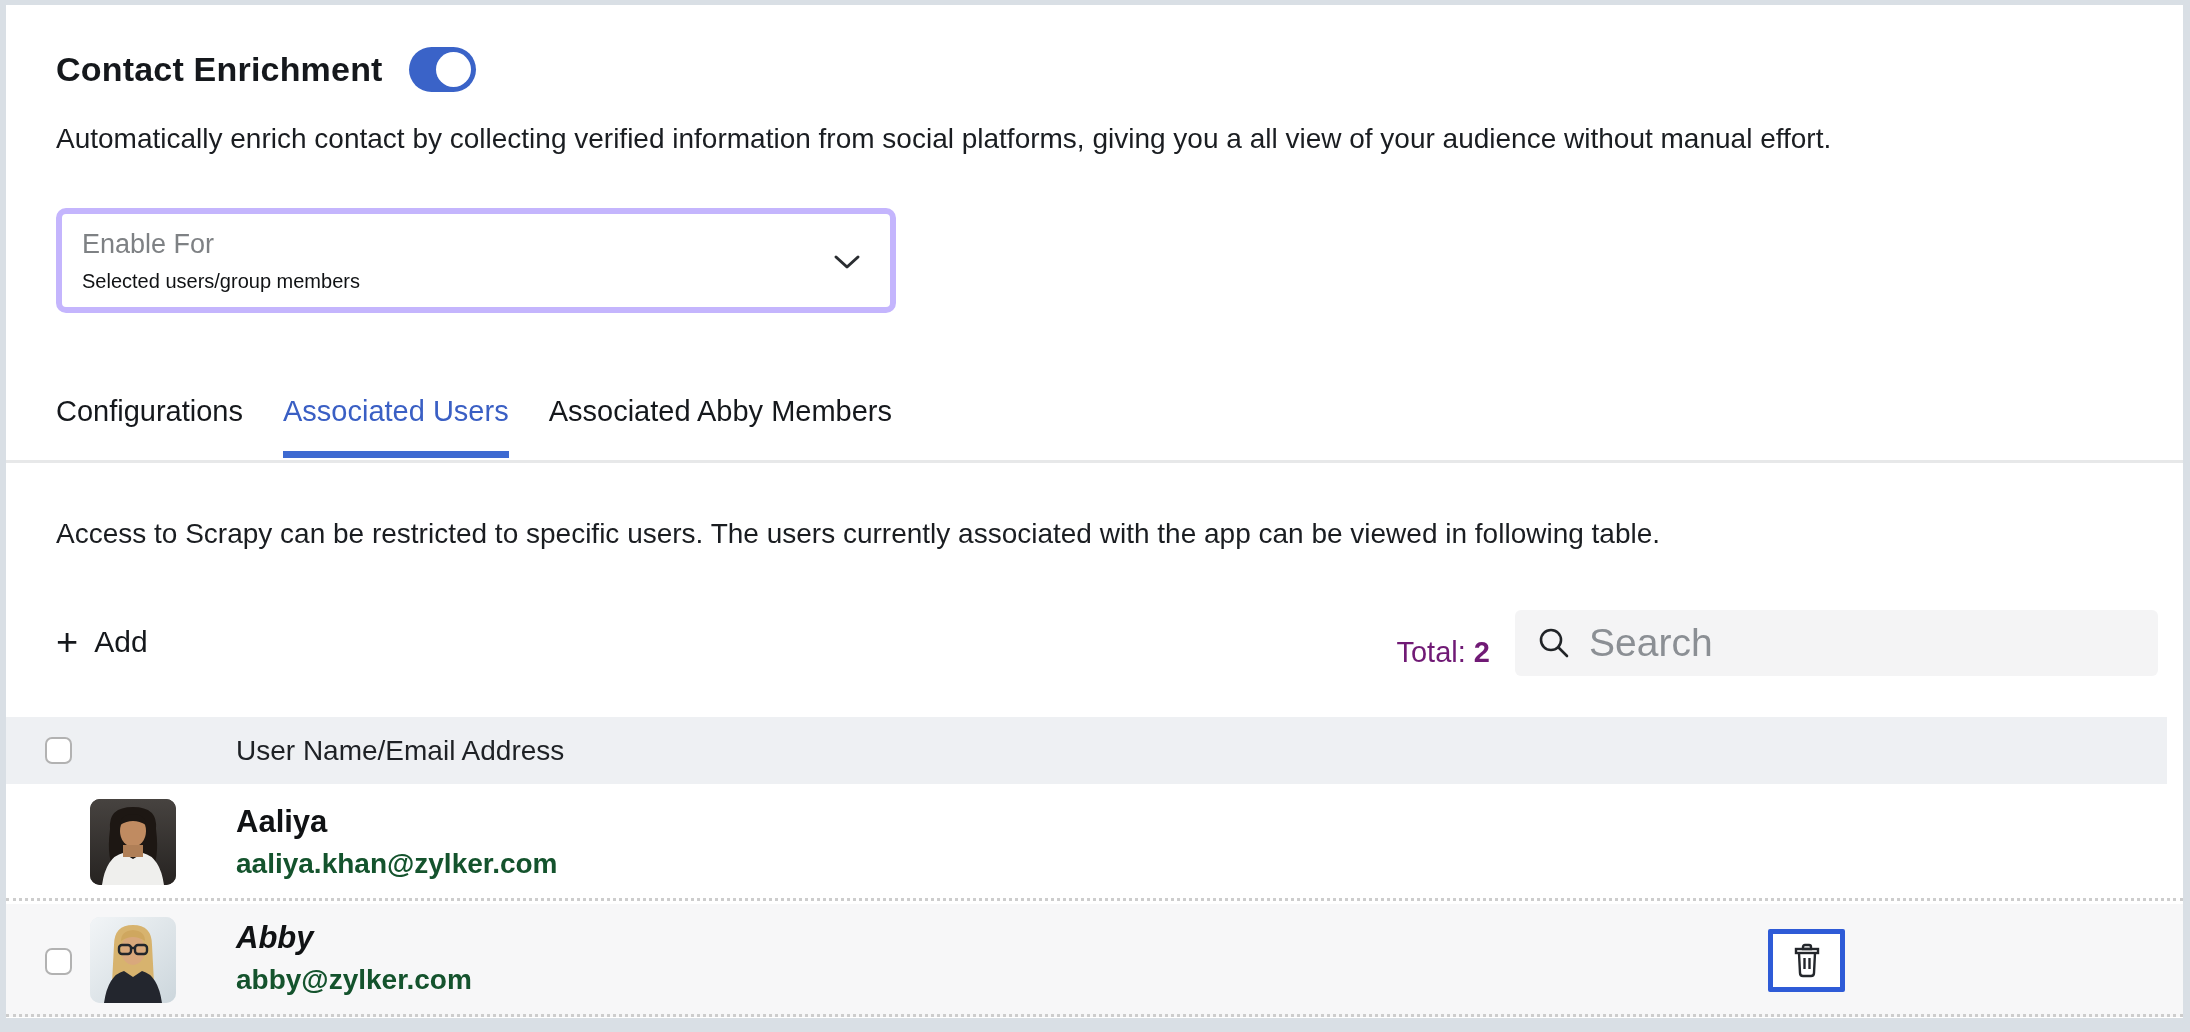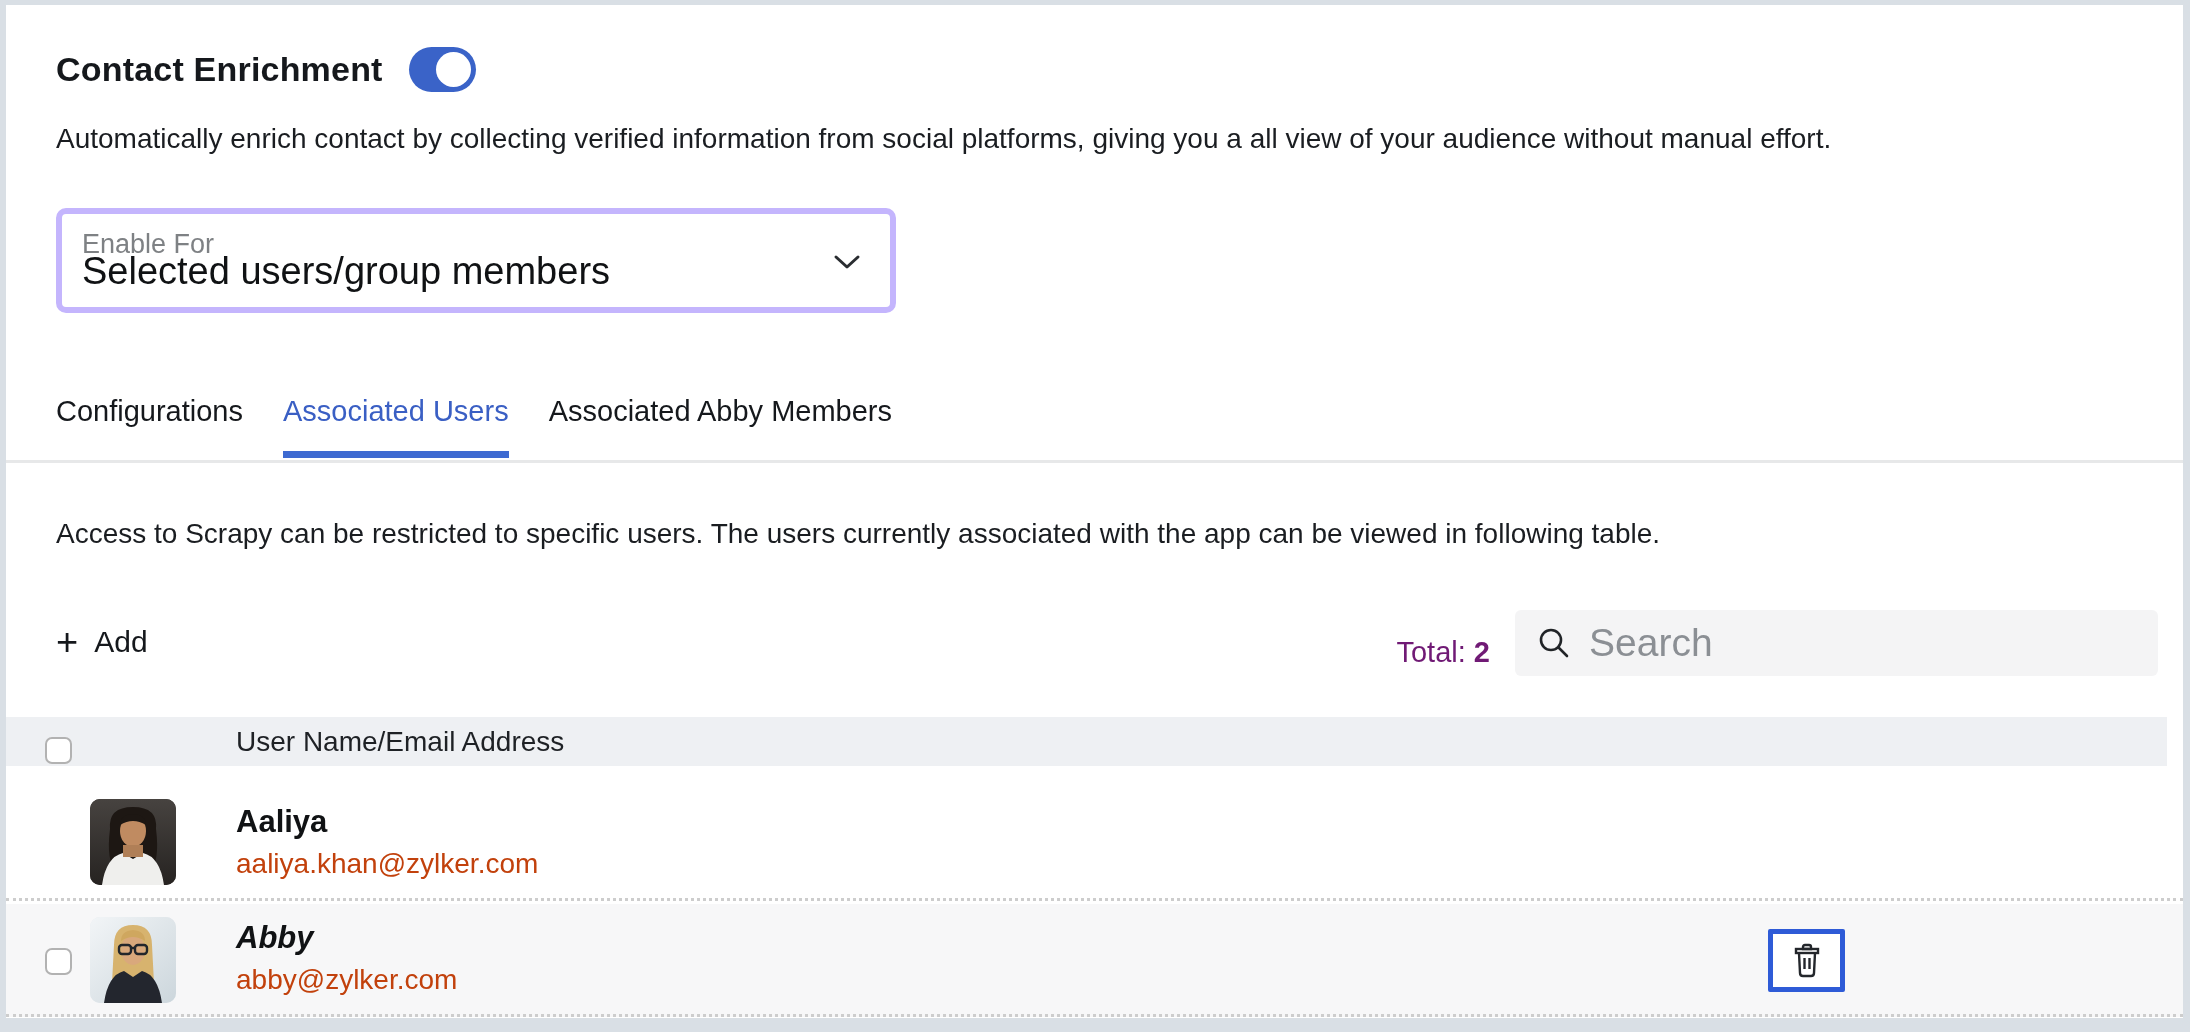--- a/index.html
+++ b/index.html
@@ -15,21 +15,21 @@
   .toggle { position:relative; width:67px; height:45px; border-radius:23px; background:#3a63c8; cursor:pointer; }
   .toggle .knob { position:absolute; top:5px; right:5px; width:35px; height:35px; border-radius:50%; background:#ffffff; }
   .page-desc { position:absolute; left:50px; top:118px; font-size:28px; color:#1a1d21; }
 
   
   .dropdown {
     position:absolute; left:50px; top:203px; width:840px; height:105px;
     border:6px solid #c4b5fd; border-radius:10px; background:#fff; cursor:pointer;
   }
   .dropdown .dd-label { position:absolute; left:20px; top:15px; font-size:27px; color:#7e8184; }
-  .dropdown .dd-value { position:absolute; left:20px; bottom:14px; font-size:38px; color:#101214; }
+  .dropdown .dd-value { position:absolute; left:20px; bottom:14px; font-size:20px; color:#101214; }
   .dropdown .chevron { position:absolute; right:28px; top:38px; }
 
   
   .tabs { position:absolute; left:50px; top:390px; display:flex; gap:40px; }
   .tab { position:relative; font-size:29px; font-weight:500; color:#15181c; padding-bottom:30px; cursor:pointer; white-space:nowrap; }
   .tab.active { color:#3a5fc4; }
   .tab.active::after { content:""; position:absolute; left:0; right:0; bottom:0; height:7px; background:#3e6ad1; }
   .tabs-line { position:absolute; left:0; right:0; top:455px; height:3px; background:#e7e8e9; }
 
   .panel-desc { position:absolute; left:50px; top:513px; font-size:28px; color:#1a1d21; }
@@ -44,35 +44,35 @@
     background:#f4f4f5; border-radius:6px; display:flex; align-items:center; padding:0 22px; gap:18px;
   }
   .search-box input {
     flex:1; border:none; outline:none; background:transparent;
     font-size:39px; color:#3a3d41; font-family:"Liberation Sans","DejaVu Sans",sans-serif;
   }
   .search-box input::placeholder { color:#8b8f94; }
 
   
   .tbl-header {
-    position:absolute; left:0; right:16px; top:712px; height:49px; background:#eef0f3;
+    position:absolute; left:0; right:16px; top:712px; height:67px; background:#eef0f3;
     display:flex; align-items:center;
   }
   .checkbox { width:27px; height:27px; border:2.5px solid #b2b2b2; border-radius:7px; background:#fff; cursor:pointer; }
   .tbl-header .checkbox { position:absolute; left:39px; top:20px; }
   .col-label { position:absolute; left:230px; font-size:28px; color:#1e2125; }
 
   .row { position:absolute; left:0; right:0; }
   .row-1 { top:779px; height:117px; background:#ffffff; border-bottom:3px dotted #cdcdcd; }
   .row-2 { top:899px; height:113px; background:#f7f7f8; border-bottom:3px dotted #cdcdcd; }
   .row .checkbox { position:absolute; left:39px; top:44px; }
   .avatar { position:absolute; left:84px; top:15px; width:86px; height:86px; border-radius:10px; overflow:hidden; }
   .row-2 .avatar { top:13px; }
   .user-name { position:absolute; left:230px; top:20px; font-size:31px; font-weight:700; color:#101214; }
-  .user-email { position:absolute; left:230px; top:64px; font-size:28px; color:#c2410c; }
+  .user-email { position:absolute; left:230px; top:64px; font-size:28px; color:#14532d;font-weight:bold; }
   .row-2 .user-name { top:16px;font-style:italic; }
   .row-2 .user-email { top:60px; }
   .delete-btn {
     position:absolute; left:1762px; top:25px; width:77px; height:63px;
     background:#ffffff; border:5px solid #2e5bd7; border-radius:2px;
     display:flex; align-items:center; justify-content:center; cursor:pointer;
   }
   svg { display:block; }
 </style>
 </head>

